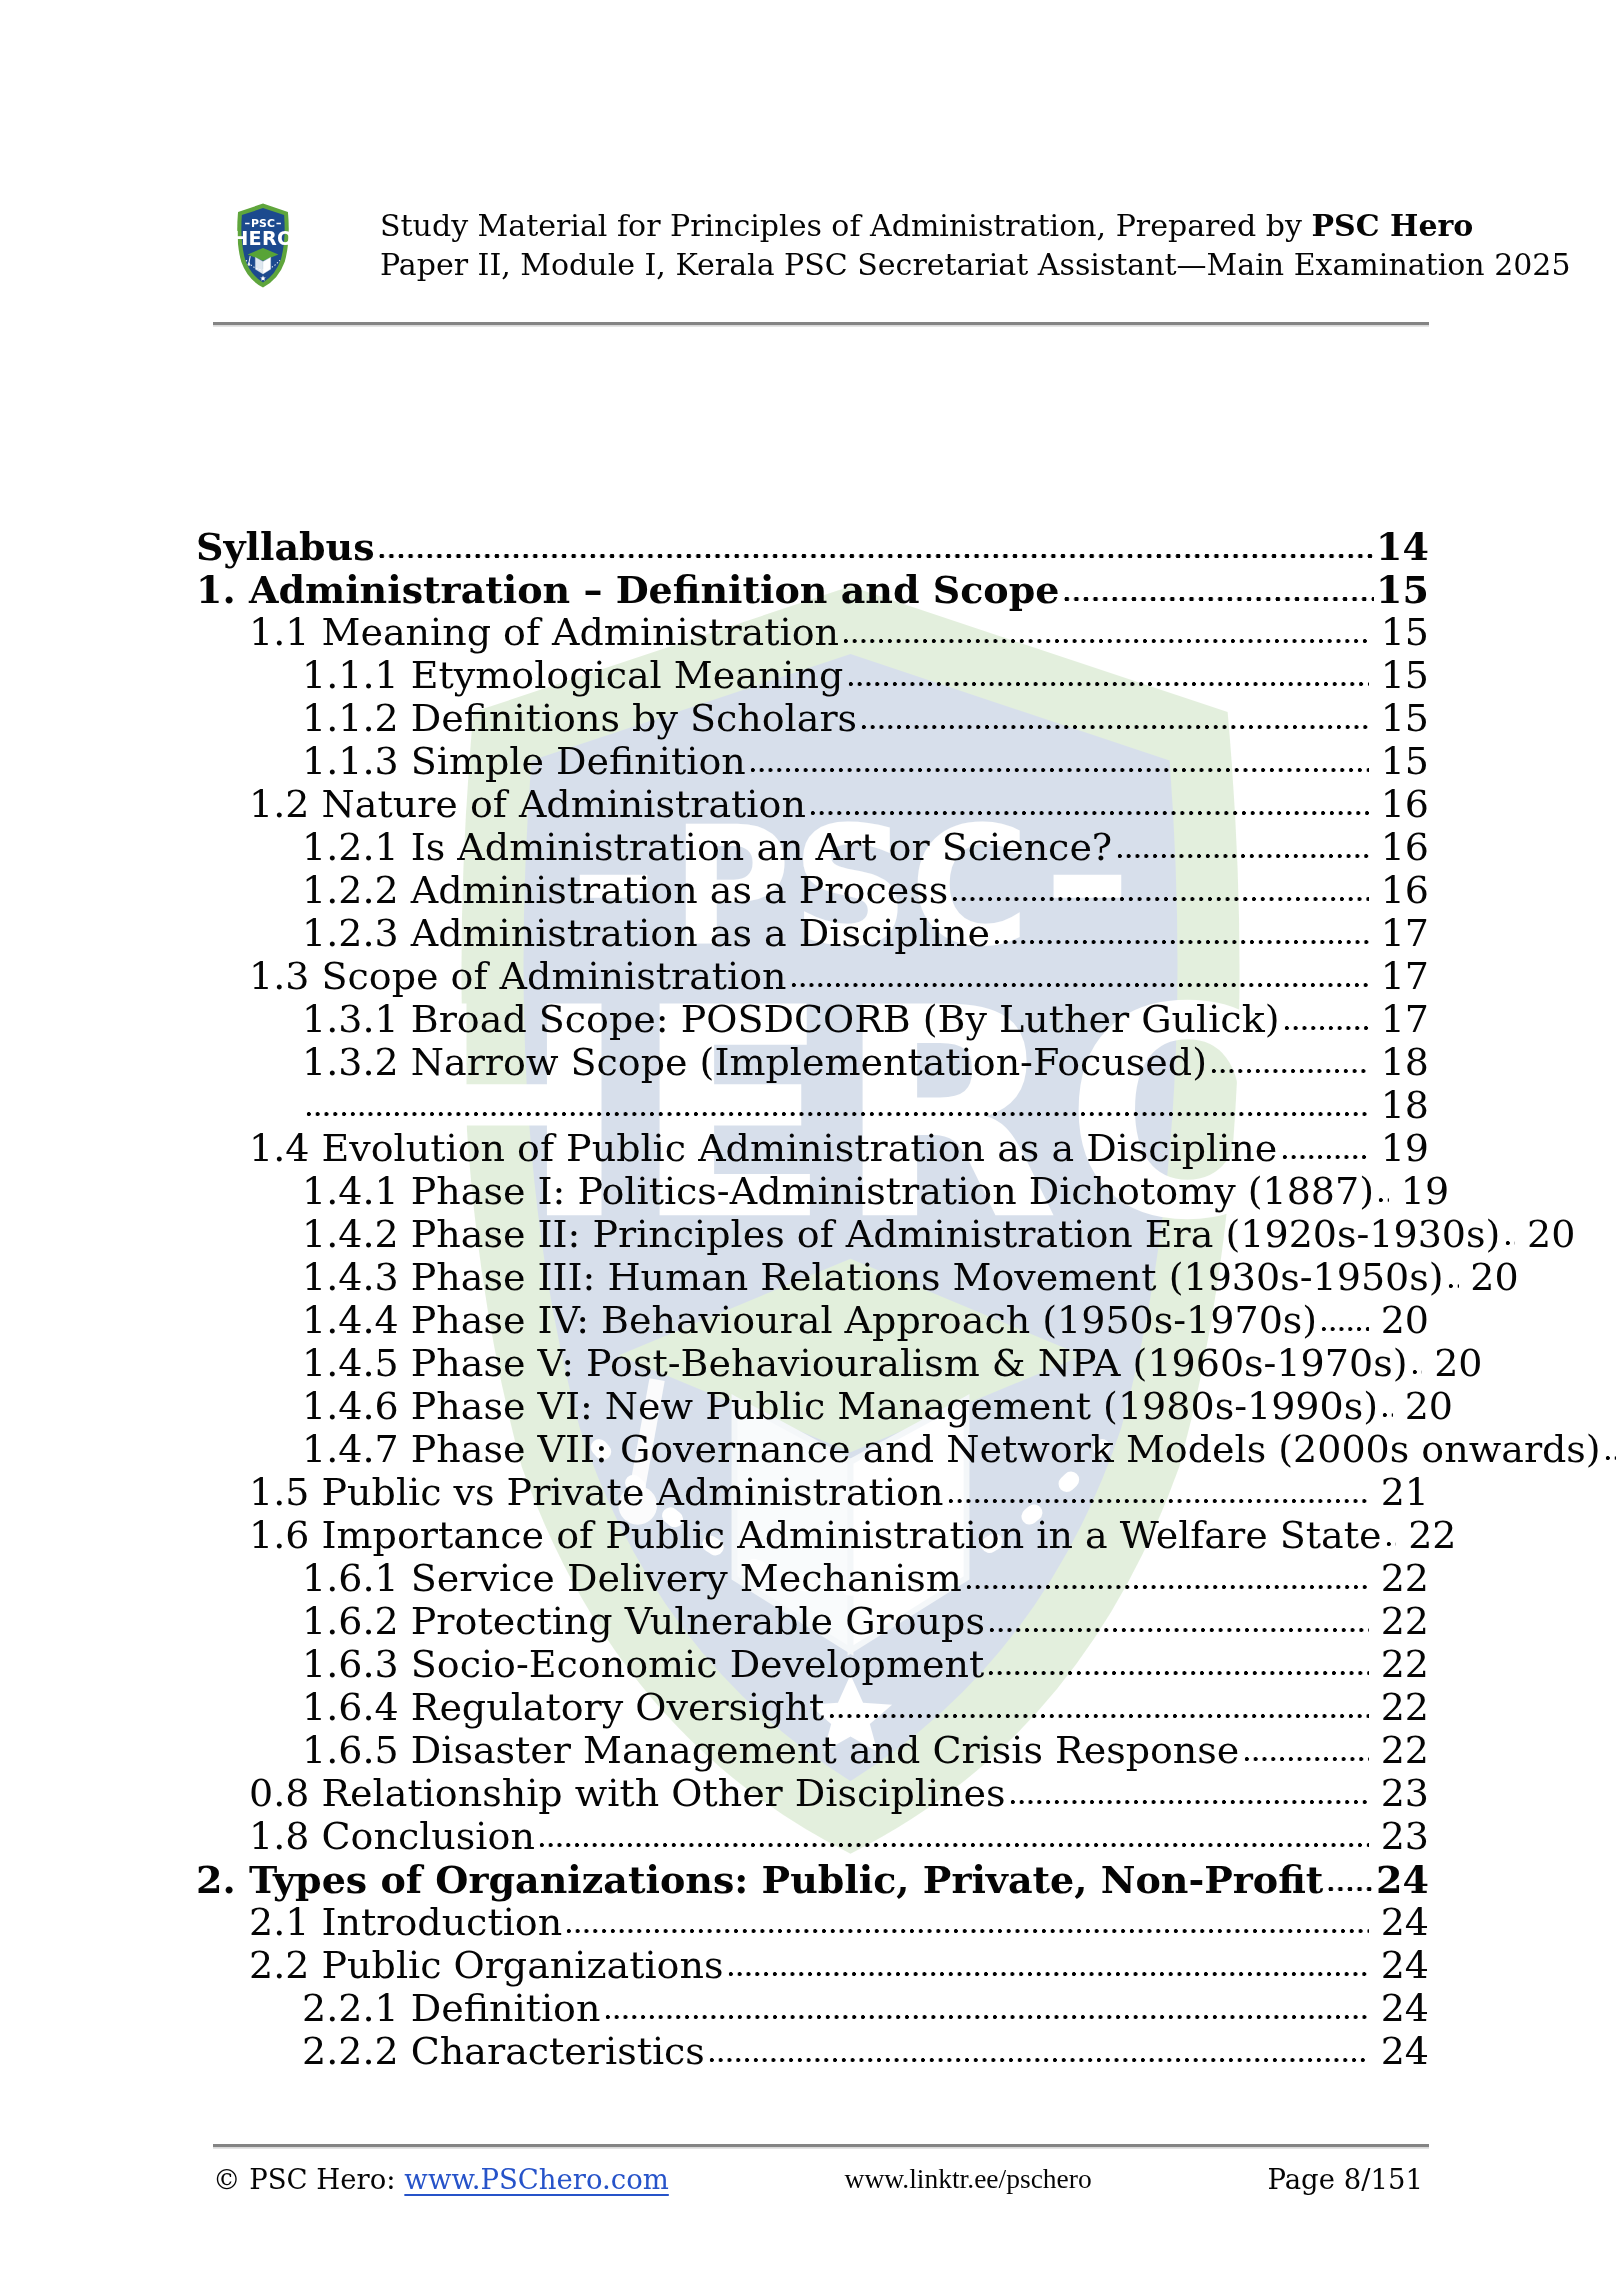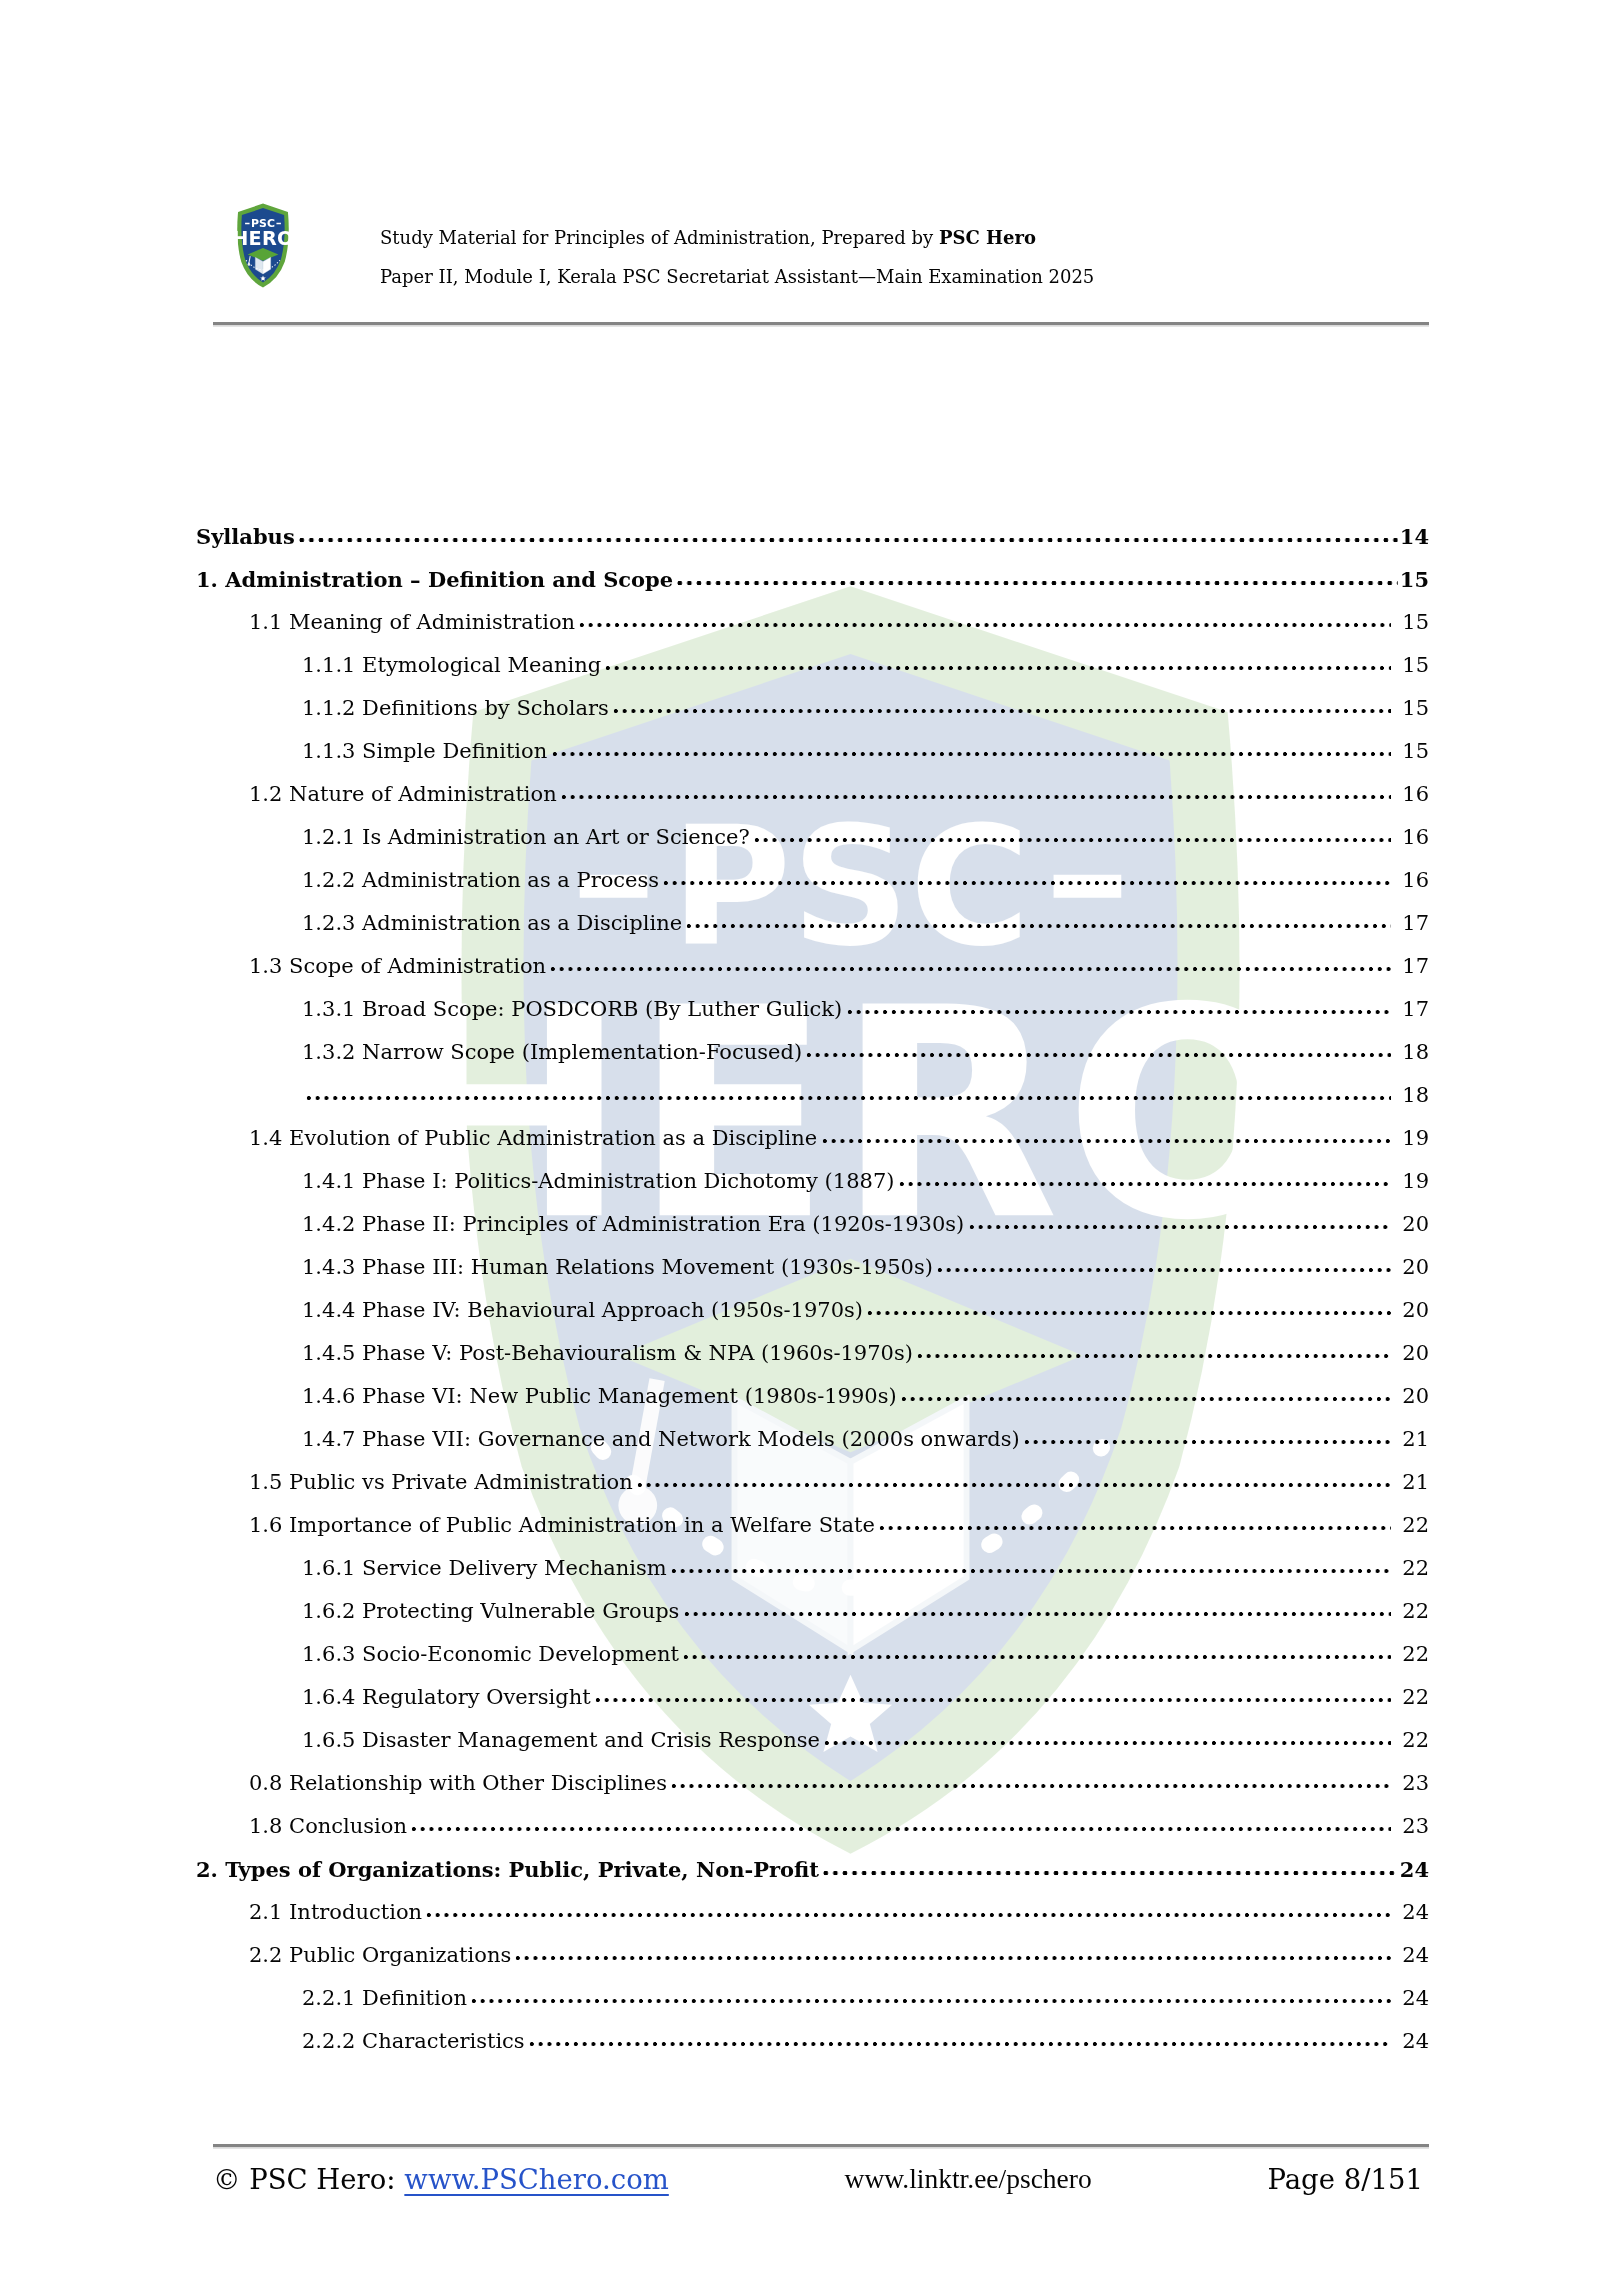--- a/index.html
+++ b/index.html
@@ -9,36 +9,36 @@
     font-family:"DejaVu Serif","Liberation Serif",serif; color:#050505;
   }
 
   
   .watermark { position:absolute; left:367px; top:567px; width:967px; height:1306px; opacity:0.17; pointer-events:none; }
   .watermark svg { width:100%; height:100%; }
 
   
   .header-logo { position:absolute; left:231px; top:202px; width:64px; height:87px; }
   .header-logo svg { width:100%; height:100%; }
-  .header-text { position:absolute; left:380px; top:218px; font-size:18px; line-height:39px; white-space:nowrap; }
+  .header-text { position:absolute; left:380px; top:206px; font-size:30px; line-height:39px; white-space:nowrap; }
   .brand-bold { font-weight:bold; }
 
   .rule { position:absolute; left:213px; right:194px; height:3.3px; background:#848484; box-shadow:0 1.7px 0 #d9d9d9; }
   .rule-top { top:322px; }
   .rule-bottom { top:2144px; }
 
   
   .page-title {
     position:absolute; left:196px; right:194px; top:377px;
     text-align:center; font-size:55px; font-weight:bold; letter-spacing:0.8px;
   }
 
   
   .toc { position:absolute; left:196px; right:194px; top:524px; }
-  .toc-row { display:flex; align-items:baseline; height:43px; font-size:21px; white-space:nowrap; }
+  .toc-row { display:flex; align-items:baseline; height:43px; font-size:38px; white-space:nowrap; }
   .toc-row.lvl1 { padding-left:53px; }
   .toc-row.lvl2 { padding-left:106px; }
   .toc-row.bold { font-weight:bold; }
   .toc-label { flex:0 0 auto; }
   .leader {
     flex:1 1 auto; min-width:11.7px; height:8.3px; margin:0 2.5px 0 3.3px;
     background-image:radial-gradient(circle at 3.8px 4.2px, #000 1.8px, rgba(0,0,0,0) 2.3px);
     background-size:8.8px 8.3px; background-repeat:repeat-x; background-position:left bottom;
   }
   .toc-row .leader { margin-right:11.7px; }

